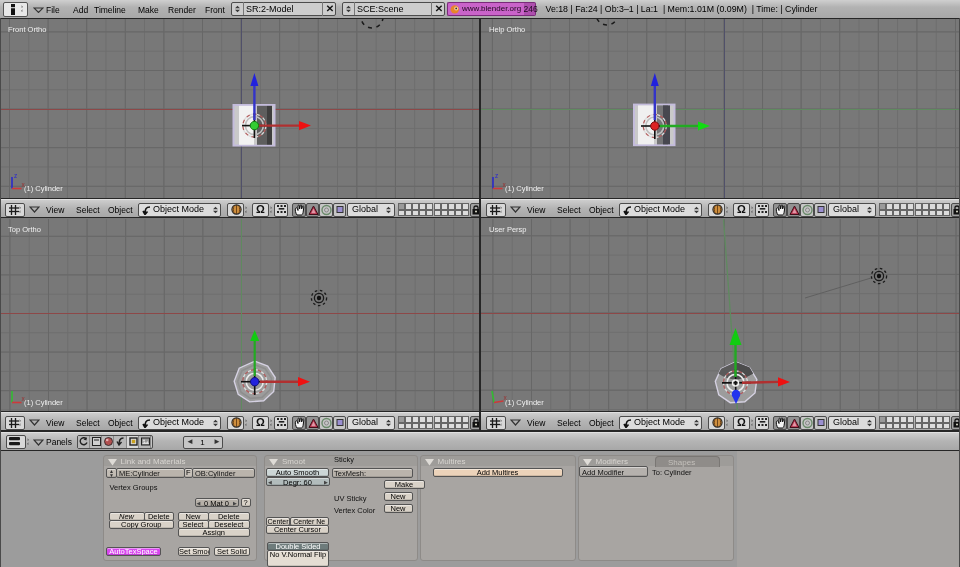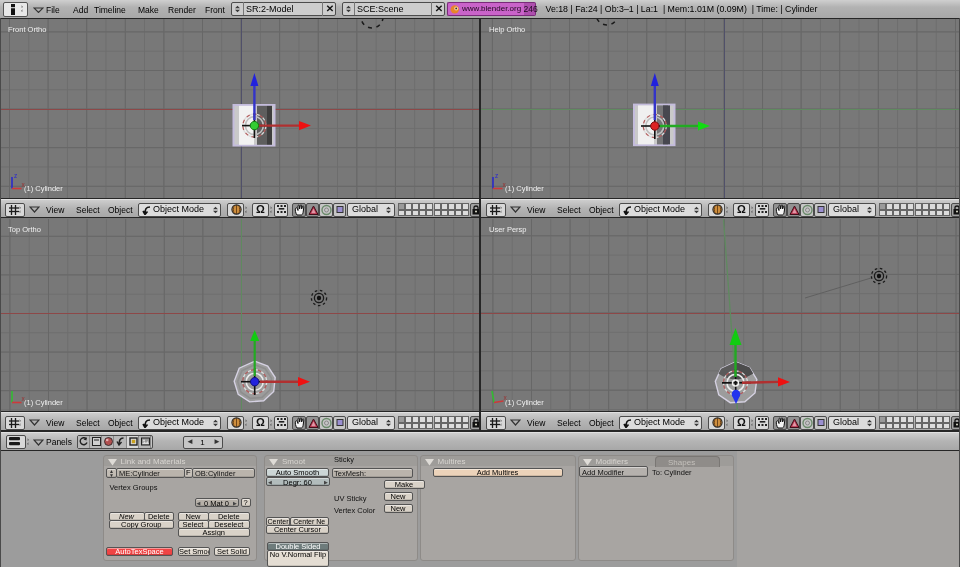--- a/index.html
+++ b/index.html
@@ -697,21 +697,21 @@
 <div class="abs" style="left:233px;top:499.5px;font-size:5px;color:#444">▶</div>
 <div class="pbtn" style="left:240.5px;top:497.5px;width:10px;height:9.5px;background:#d9d2c8;color:#000;font-size:7.5px;line-height:7.5px">?</div>
 <div class="pbtn" style="left:108.5px;top:511.5px;width:36px;height:9px;background:#d9d2c8;color:#000;font-size:7.5px;line-height:7px"><i>New</i></div>
 <div class="pbtn" style="left:143.5px;top:511.5px;width:30.5px;height:9px;background:#d9d2c8;color:#000;font-size:7.5px;line-height:7px">Delete</div>
 <div class="pbtn" style="left:108.5px;top:519.5px;width:65.5px;height:9px;background:#d9d2c8;color:#000;font-size:7.5px;line-height:7px">Copy Group</div>
 <div class="pbtn" style="left:177.5px;top:511.5px;width:31px;height:9px;background:#d9d2c8;color:#000;font-size:7.5px;line-height:7px">New</div>
 <div class="pbtn" style="left:207.5px;top:511.5px;width:42.5px;height:9px;background:#d9d2c8;color:#000;font-size:7.5px;line-height:7px">Delete</div>
 <div class="pbtn" style="left:177.5px;top:519.5px;width:31px;height:9px;background:#d9d2c8;color:#000;font-size:7.5px;line-height:7px">Select</div>
 <div class="pbtn" style="left:207.5px;top:519.5px;width:42.5px;height:9px;background:#d9d2c8;color:#000;font-size:7.5px;line-height:7px">Deselect</div>
 <div class="pbtn" style="left:177.5px;top:527.5px;width:72.5px;height:9px;background:#d9d2c8;color:#000;font-size:7.5px;line-height:7px">Assign</div>
-<div class="pbtn" style="left:106px;top:546.5px;width:67px;height:9px;background:#ef4444;color:#fff;font-size:7.5px;line-height:7px">AutoTexSpace</div>
+<div class="pbtn" style="left:106px;top:546.5px;width:55px;height:9px;background:#d946ef;color:#fff;font-size:7.5px;line-height:7px">AutoTexSpace</div>
 <div class="pbtn" style="left:178px;top:546.5px;width:32px;height:9px;background:#e4ddd3;color:#000;font-size:7.5px;line-height:7px">Set Smoot</div>
 <div class="pbtn" style="left:214px;top:546.5px;width:36px;height:9px;background:#e4ddd3;color:#000;font-size:7.5px;line-height:7px">Set Solid</div>
 <div class="pbtn" style="left:266px;top:468px;width:63px;height:9px;background:#ccd6d6;color:#000;font-size:7.5px;line-height:7px">Auto Smooth</div>
 <div class="pbtn" style="left:265.5px;top:476.5px;width:64px;height:9px;background:#b2bcbc;color:#000;font-size:7.5px;line-height:7px"></div>
 <div class="abs" style="left:268px;top:478.5px;font-size:5px;color:#444">◀</div>
 <div class="abs" style="left:265.5px;top:477.5px;width:64px;text-align:center;font-size:7.5px;color:#000;top:478px">Degr: 60</div>
 <div class="abs" style="left:324px;top:478.5px;font-size:5px;color:#444">▶</div>
 <div class="pbtn" style="left:331.5px;top:468px;width:81.5px;height:9.5px;background:#bab4ac;color:#000;font-size:7.5px;line-height:7.5px"></div>
 <div class="lbl" style="left:334px;top:469px">TexMesh:</div>
 <div class="lbl" style="left:334px;top:455px">Sticky</div>

